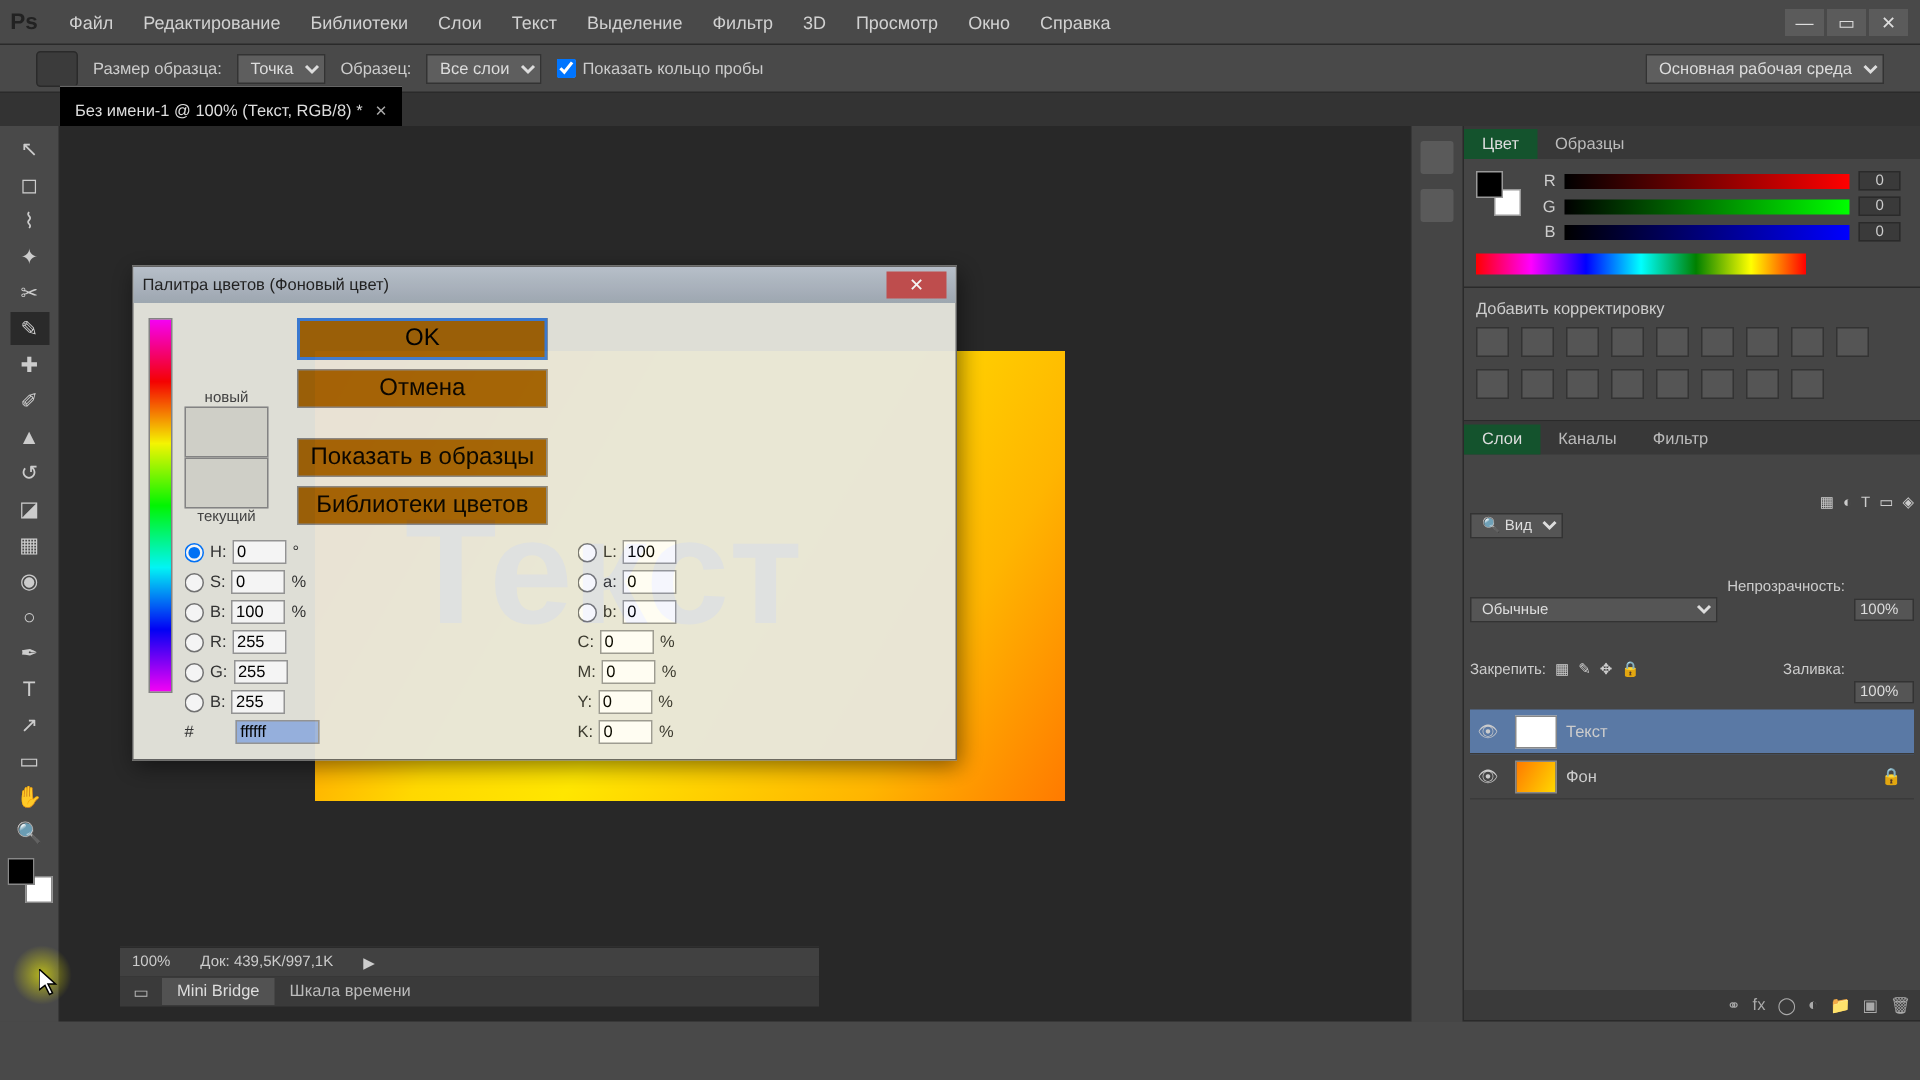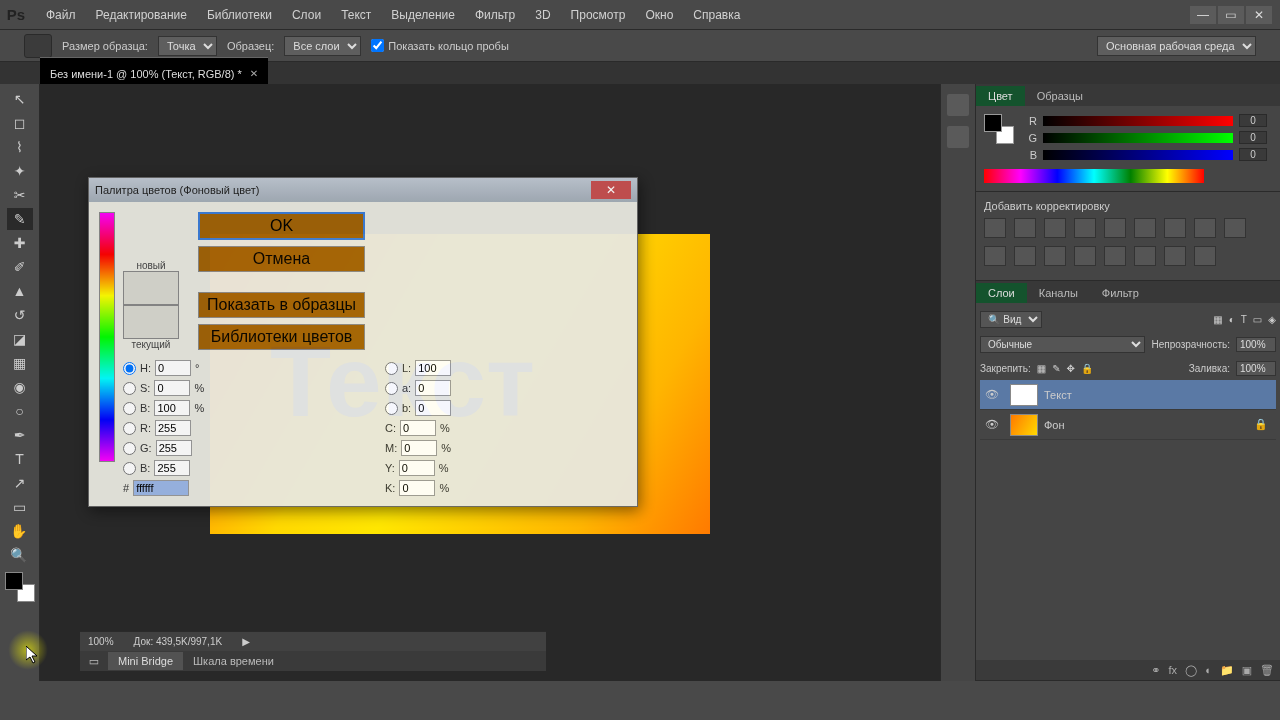--- a/index.html
+++ b/index.html
@@ -56,21 +56,21 @@
 .adj-panel .icons { display:flex; flex-wrap:wrap; gap:8px; padding:6px 0;}
 .adj-panel .icons div { width:22px; height:20px; background:#555; border:1px solid #333;}
 
 .layers-panel .lrow { display:flex; align-items:center; height:30px; border-bottom:1px solid #3a3a3a;}
 .layers-panel .lrow.sel { background:#5a79a5;}
 .layers-panel .eye { width:24px; text-align:center;}
 .layers-panel .thumb { width:28px; height:22px; border:1px solid #888; margin:0 6px;}
 .layers-panel .lname { font-size:11px;}
 .layers-panel .locki { margin-left:auto; margin-right:8px; font-size:11px; color:#bbb;}
 .layers-controls { display:flex; gap:6px; align-items:center; font-size:10px; padding:4px 0; color:#ccc;}
-.layers-controls select, .layers-controls input { background:#555; border:1px solid #333; color:#ddd; font-size:10px; padding:1px 3px;}
+.layers-controls select, .layers-controls input { background:#555; border:1px solid #333; color:#ddd; font-size:10px; padding:1px 3px;margin-top:31px;}
 .layers-footer { display:flex; justify-content:flex-end; gap:8px; background:#3a3a3a; height:20px; align-items:center; padding:0 6px; color:#aaa; font-size:11px;}
 
 
 .dialog { position:absolute; left:48px; top:93px; width:550px; background:#e8e8e0; border:1px solid #666; box-shadow:2px 4px 14px rgba(0,0,0,.5); opacity:.95; z-index:100;}
 .dialog .titlebar { height:24px; background:linear-gradient(#bfc7d2,#a4aeb8); display:flex; align-items:center; padding:0 6px; font-size:11px; color:#222;}
 .dialog .titlebar .closebtn { margin-left:auto; width:40px; height:18px; background:#c75050; color:#fff; display:flex; align-items:center; justify-content:center; font-size:12px;}
 .dialog .dbody { display:flex; padding:10px; gap:8px;}
 .dialog .field { position:relative; width:250px; height:250px; background:linear-gradient(to bottom, rgba(0,0,0,0), #000), linear-gradient(to right, #fff, #ff0000); border:1px solid #888;}
 .dialog .huebar { width:16px; height:250px; background:linear-gradient(to bottom, #ff00ff, #ff0000, #ffff00, #00ff00, #00ffff, #0000ff, #ff00ff); border:1px solid #888;}
 .dialog .right { flex:1;}
@@ -202,21 +202,21 @@
             <div class="nrow"><input type="radio" name="cm" style=""> B: <input type="text" value="100" style=""> <span>%</span></div>
             <div class="nrow"><input type="radio" name="cm" style=""> b: <input type="text" value="0" style=""></div>
             <div class="nrow"><input type="radio" name="cm" style=""> R: <input type="text" value="255" style=""></div>
             <div class="nrow">C: <input type="text" value="0" style=""> <span>%</span></div>
             <div class="nrow"><input type="radio" name="cm" style=""> G: <input type="text" value="255" style=""></div>
             <div class="nrow">M: <input type="text" value="0" style=""> <span>%</span></div>
             <div class="nrow"><input type="radio" name="cm" style=""> B: <input type="text" value="255" style=""></div>
             <div class="nrow">Y: <input type="text" value="0" style=""> <span>%</span></div>
             <div class="nrow">
                 <span>#</span> 
-                <input type="text" style="width: 56px; background: rgb(155, 183, 230);" value="ffffff">
+                <input type="text" style="width: 56px; background: rgb(155, 183, 230); margin-left: 24px;" value="ffffff">
               </div>
             <div class="nrow">K: <input type="text" value="0" style=""> <span>%</span></div>
           </div>
         </div>
       </div>
     </div>
 
     <div class="statusbar">
       <span>100%</span>
       <span>Док: 439,5K/997,1K</span>

